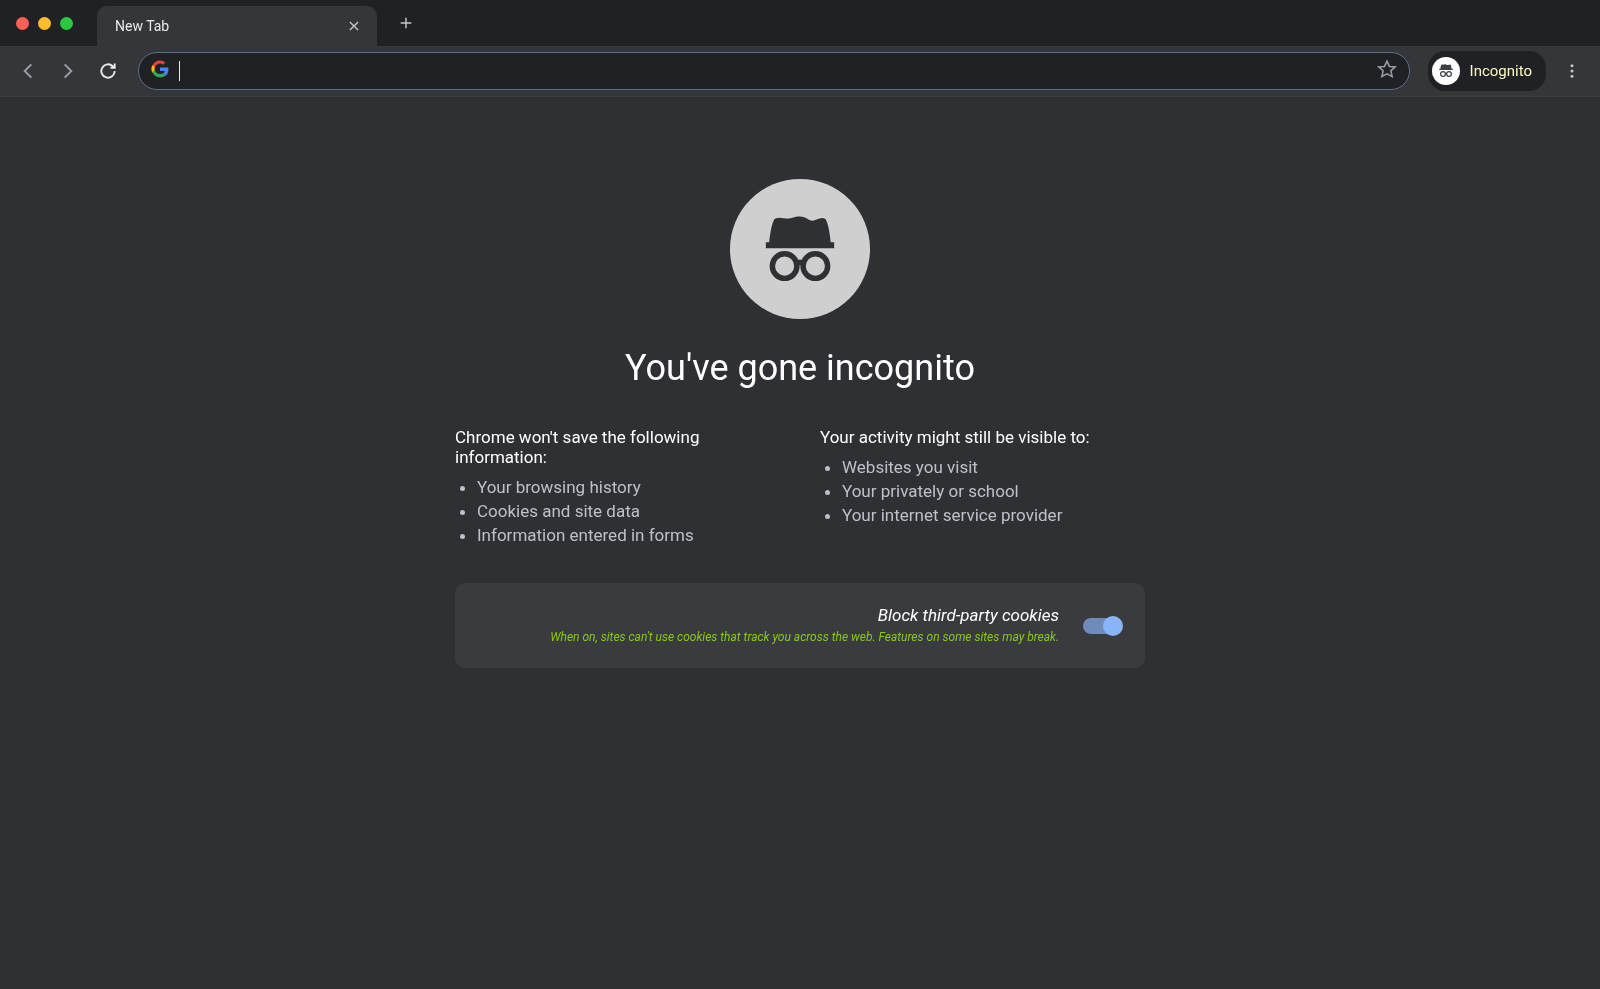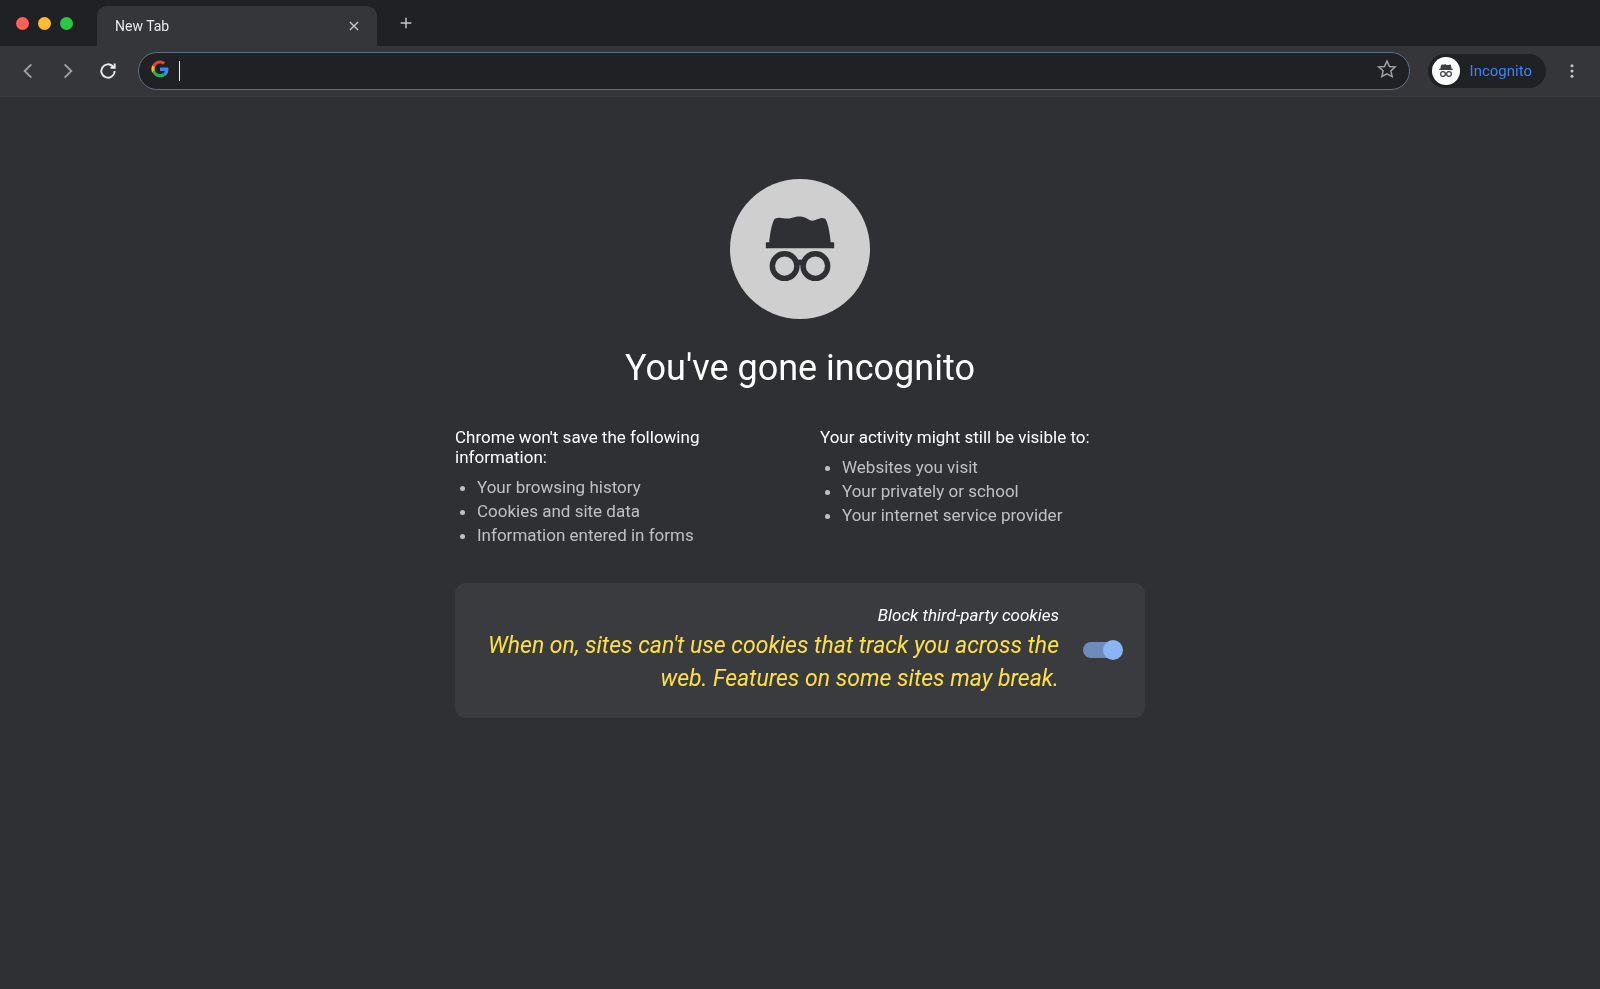--- a/index.html
+++ b/index.html
@@ -88,27 +88,27 @@
     flex:1; background:transparent; border:none; outline:none;
     color:#e8eaed; font-size:15px; height:100%;
     caret-color:#e8eaed;
   }
   .cursor-caret {
     width:1px; height:20px; background:#e8eaed;
   }
   .star-icon { width:20px; height:20px; color:#9aa0a6; }
 
   .profile-chip {
-    height: 34px;
+    height: 40px;
     background: #202124;
     border-radius: 17px;
     display:flex; align-items:center;
     padding: 0 14px 0 4px;
     gap: 10px;
-    color:#3b82f6;
+    color:#fef9c3;
     font-size:15px;
     margin-left:6px;
   }
   .profile-avatar {
     width: 28px; height: 28px; border-radius:50%;
     background:#fff; display:flex; align-items:center; justify-content:center;
   }
   .profile-avatar svg { width:18px; height:18px; }
 
   .menu-btn {
@@ -167,21 +167,21 @@
     background:#3a3b3e;
     border-radius: 10px;
     padding: 22px 24px;
     display:flex;
     align-items:center;
     text-align:right;
     font-style:italic;
   }
   .panel-text { flex:1; padding-right: 24px; }
   .panel-title { font-size:17px; color:#ffffff; margin-bottom:4px; }
-  .panel-desc { font-size:23px; color:#fde047; line-height:1.45; }
+  .panel-desc { font-size:12px; color:#84cc16; line-height:1.45; }
 
   .toggle {
     width: 38px; height: 16px; border-radius:10px;
     background:#8ab4f8aa; position:relative; flex-shrink:0;
   }
   .toggle-knob {
     width: 20px; height:20px; border-radius:50%;
     background:#8ab4f8; position:absolute; top:-2px; right:-2px;
   }
 </style>

